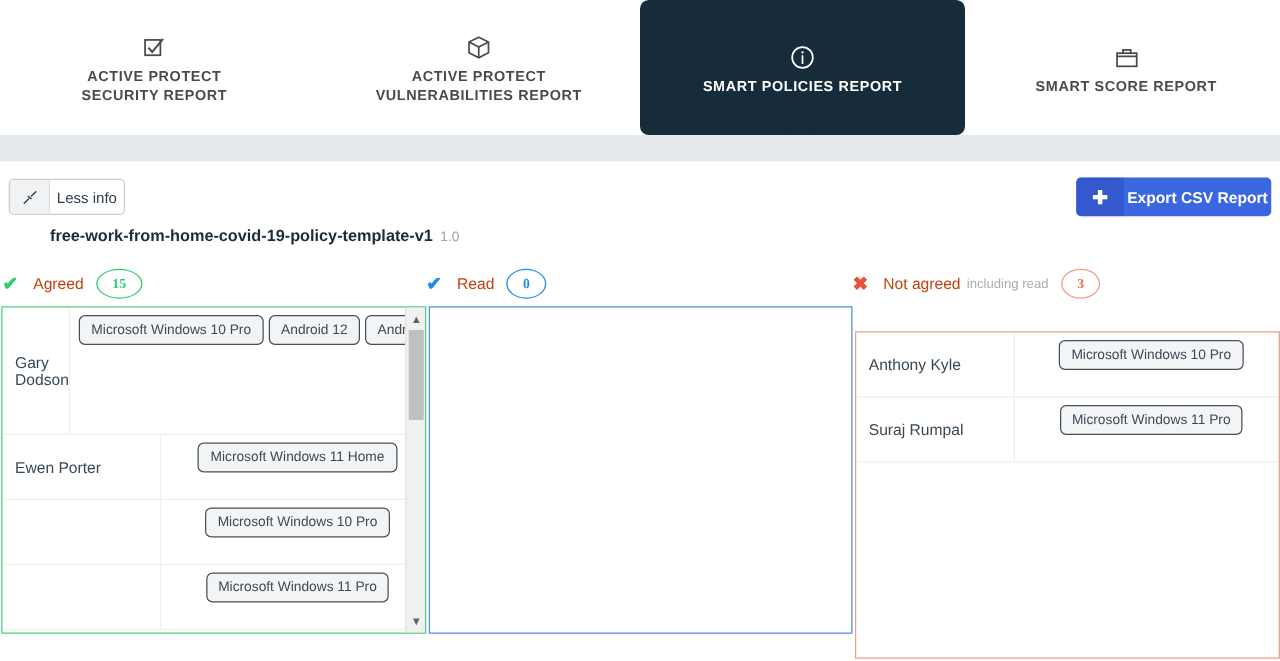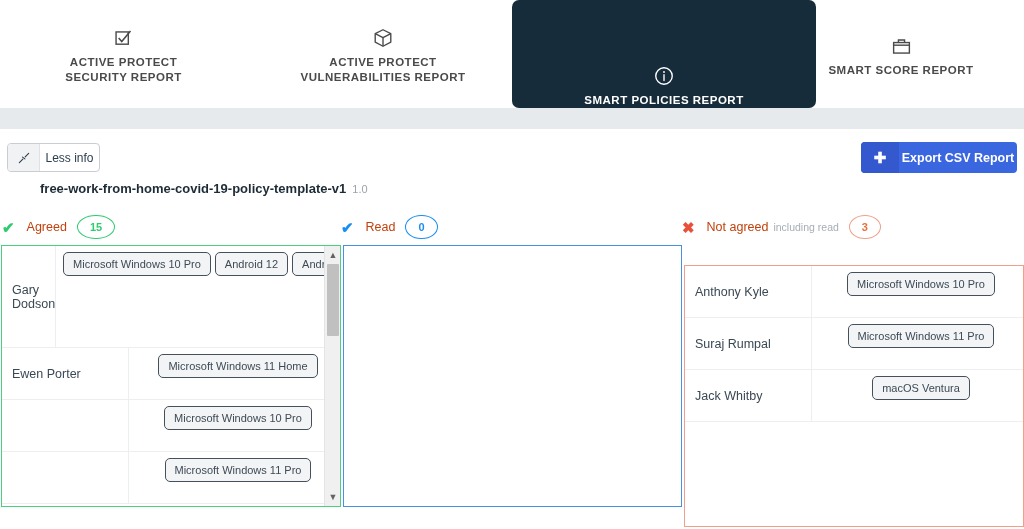--- a/index.html
+++ b/index.html
@@ -90,21 +90,21 @@
   .colhead{
     position:absolute;top:216px;height:22px;
     display:flex;align-items:center;
   }
   .colhead .chk{font-size:15px;font-weight:bold;margin-right:12px;line-height:1;}
   .colhead .clabel{font-size:12.5px;color:#c2410c;}
   .colhead .csub{font-size:10.5px;color:#a6aeb5;margin-left:5px;}
   .badge{
     margin-left:10px;min-width:20px;height:24px;border-radius:50%;
     display:inline-flex;align-items:center;justify-content:center;
-    font-size:11px;font-weight:bold;box-sizing:border-box;padding:0 12px;
+    font-size:11px;font-weight:bold;box-sizing:border-box;padding:0 12px;font-family:Liberation Serif, serif;
   }
 
   
   .panel{
     position:absolute;top:245px;height:262px;
     background:#ffffff;box-sizing:border-box;overflow:hidden;
   }
   .panel .rows{position:absolute;left:0;top:0;right:0;}
   .prow{
     display:flex;align-items:stretch;
@@ -166,21 +166,21 @@
       <svg width="22" height="22" viewBox="0 0 24 24" fill="none" stroke="#4a4a4a" stroke-width="1.5" stroke-linejoin="round">
         <path d="M12 3 L20.5 7.2 L20.5 16.6 L12 21 L3.5 16.6 L3.5 7.2 Z"></path>
         <path d="M3.5 7.2 L12 11.6 L20.5 7.2"></path>
         <path d="M12 11.6 L12 21"></path>
       </svg>
     </span>
     <span class="tlabel">ACTIVE PROTECT
 VULNERABILITIES REPORT</span>
   </div>
 
-  <div class="tab active" style="left:512px;width:304px;justify-content:flex-end;">
+  <div class="tab active" style="left:512px;width:260px;">
     <span class="ticon">
       <svg width="22" height="22" viewBox="0 0 24 24" fill="none" stroke="#ffffff" stroke-width="1.5">
         <circle cx="12" cy="12" r="9"></circle>
         <circle cx="12" cy="7.6" r="1" fill="#ffffff" stroke="none"></circle>
         <path d="M12 10.6 L12 17" stroke-linecap="round"></path>
       </svg>
     </span>
     <span class="tlabel">SMART POLICIES REPORT</span>
   </div>
 
@@ -285,20 +285,14 @@
         <div class="pdev">
           <span class="chip">Microsoft Windows 10 Pro</span>
         </div>
       </div>
       <div class="prow" style="min-height: 52px;">
         <div class="pname">Suraj Rumpal</div>
         <div class="pdev">
           <span class="chip">Microsoft Windows 11 Pro</span>
         </div>
       </div>
-      <div class="prow" style="min-height: 52px;">
-        <div class="pname">Jack Whitby</div>
-        <div class="pdev">
-          <span class="chip">macOS Ventura</span>
-        </div>
-      </div>
     </div>
 </div>
 
 </body></html>

